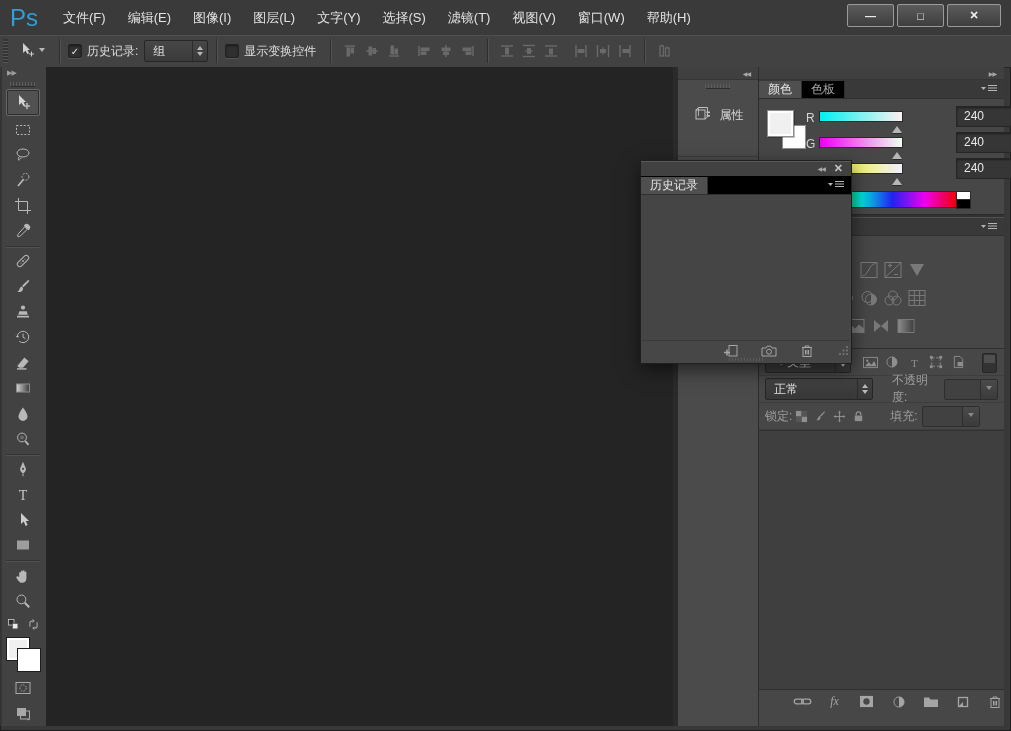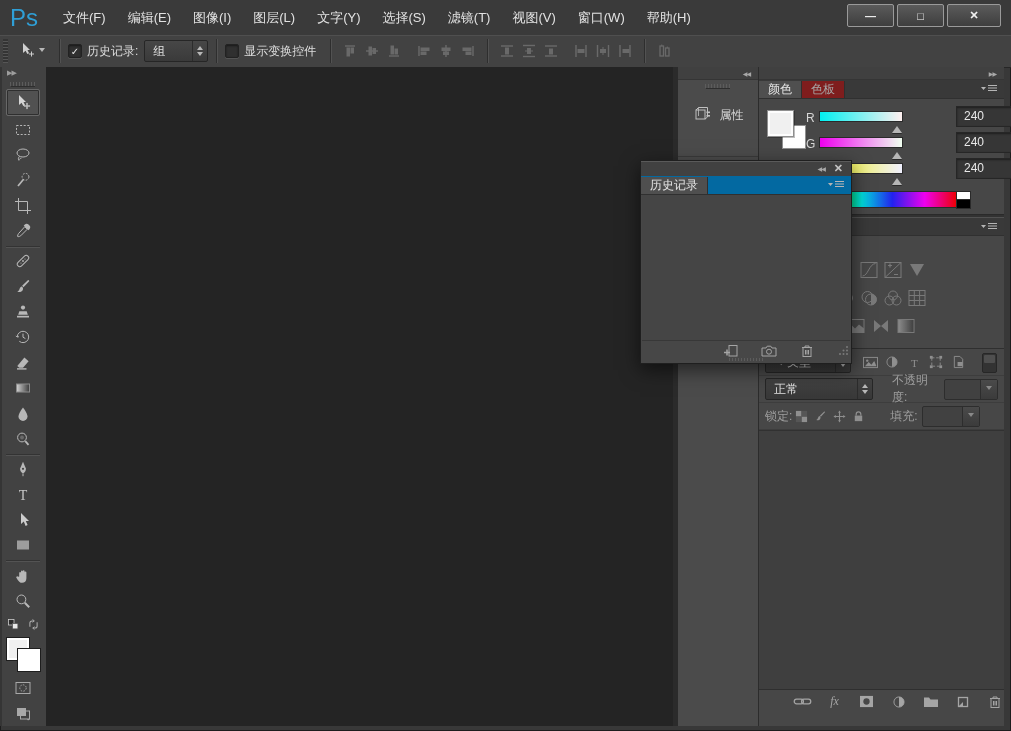--- a/index.html
+++ b/index.html
@@ -56,21 +56,21 @@
   
   #narrow-dock{position:absolute;left:678px;top:67px;width:80px;height:659px;background:#4b4b4b;}
   .dock-strip{height:12px;background:#404040;display:flex;align-items:center;justify-content:flex-end;
     padding-right:8px;font-size:9px;color:#a8a8a8;letter-spacing:-1px;border-bottom:1px solid #353535;}
   #props-cell{height:76px;border-bottom:1px solid #3a3a3a;display:flex;flex-direction:column;align-items:center;}
   #props-row{display:flex;align-items:center;gap:7px;margin-top:14px;}
   #props-label{font-size:12px;color:#dcdcdc;}
   
   #main-dock{position:absolute;left:758px;top:67px;width:245px;height:659px;background:#474747;border-left:1px solid #2c2c2c;}
   .tabbar{height:18px;background:#393939;display:flex;align-items:flex-end;position:relative;border-bottom:1px solid #303030;}
-  .tab{height:17px;line-height:17px;padding:0 9px;font-size:12px;color:#a6a6a6;background:#7f1d1d;
+  .tab{height:17px;line-height:17px;padding:0 9px;font-size:12px;color:#a6a6a6;background:#000000;
     border-right:1px solid #2f2f2f;}
   .tab.active{background:#4f4f4f;color:#e4e4e4;}
   .panel-menu{position:absolute;right:6px;top:3px;}
   .ramp-sq{position:absolute;width:13px;height:8px;}
   
   #color-content{height:115px;position:relative;background:#474747;}
   #cp-fg{position:absolute;left:8px;top:11px;width:25px;height:25px;background:#f0f0f0;border:1px solid #8f8f8f;
     box-shadow:inset 0 0 0 2px #fdfdfd,1px 1px 0 rgba(0,0,0,.25);z-index:2;}
   #cp-bg{position:absolute;left:23px;top:26px;width:22px;height:22px;background:#fff;border:1px solid #8f8f8f;z-index:1;}
   .chan-row{position:absolute;left:47px;height:18px;display:flex;align-items:center;}
@@ -102,21 +102,21 @@
   #layers-bottom{height:23px;background:#474747;border-top:1px solid #2f2f2f;display:flex;align-items:center;
     justify-content:center;gap:13px;padding-left:34px;}
   .lb-icon{display:flex;align-items:center;justify-content:center;width:20px;height:18px;}
   #fx-label{font-style:italic;color:#a5a5a5;font-size:12px;font-family:"Liberation Serif",serif;}
   
   #history{position:absolute;left:640px;top:160px;width:210px;height:202px;background:#474747;
     border:1px solid #1f1f1f;box-shadow:0 6px 18px rgba(0,0,0,.55);z-index:10;}
   #hist-titlebar{height:15px;background:#414141;box-shadow:inset 0 1px 0 #5a5a5a;display:flex;align-items:center;
     justify-content:flex-end;gap:9px;padding-right:8px;font-size:9px;color:#bdbdbd;}
   #hist-close{font-size:11px;line-height:11px;color:#c4c4c4;font-weight:bold;}
-  #hist-tabbar{height:18px;background:#0369a1;position:relative;border-bottom:1px solid #303030;display:flex;align-items:flex-end;}
+  #hist-tabbar{height:18px;background:#000000;position:relative;border-bottom:1px solid #303030;display:flex;align-items:flex-end;}
   #hist-content{height:145px;background:#454545;border-bottom:1px solid #383838;margin:0 1px;}
   #hist-bottom{height:20px;background:#474747;display:flex;align-items:center;justify-content:flex-end;
     gap:18px;padding-right:34px;position:relative;}
   #hist-grip{position:absolute;left:50%;bottom:0;transform:translateX(-50%);width:34px;height:3px;
     background:repeating-linear-gradient(90deg,#5c5c5c 0 1px,transparent 1px 3px);}
   #hist-resize{position:absolute;right:2px;bottom:2px;}
   .chev-txt{letter-spacing:-1px;color:#a8a8a8;font-size:9px;}
 </style>
 </head>
 <body>

